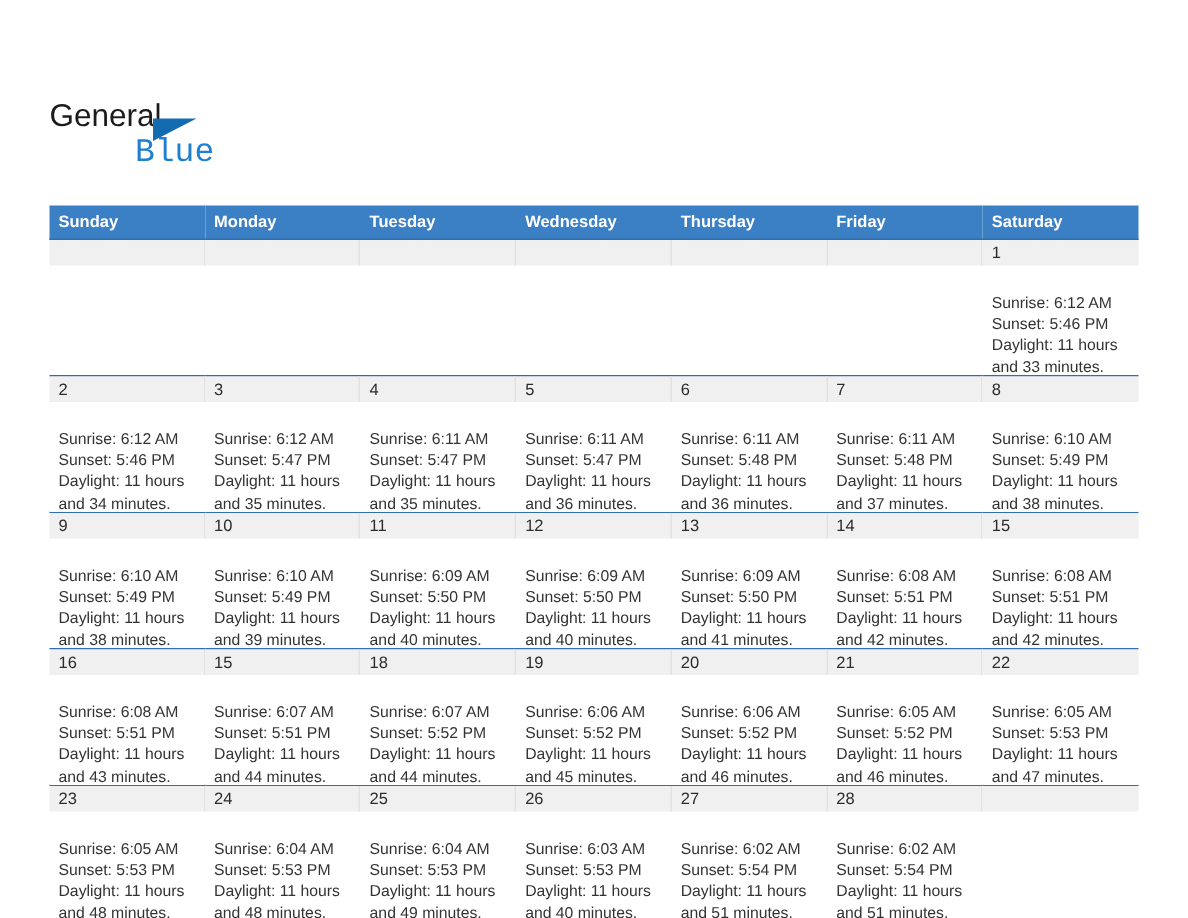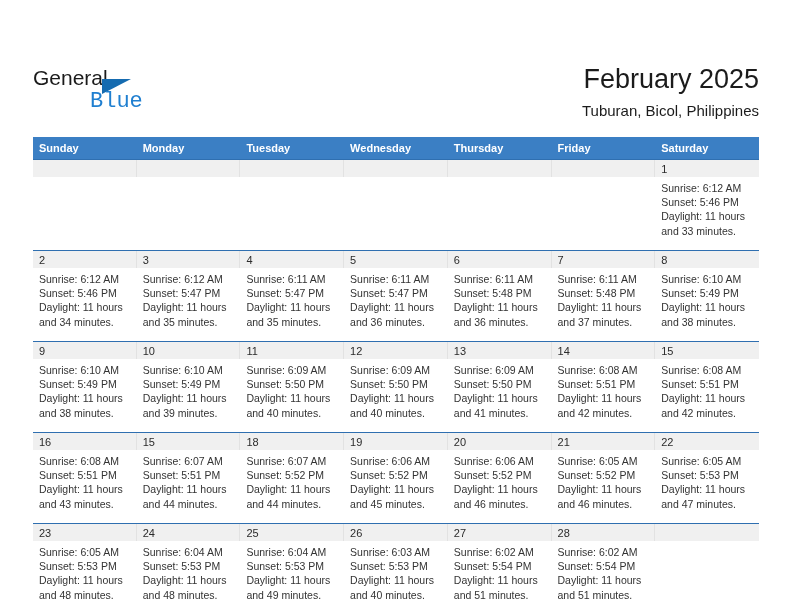--- a/index.html
+++ b/index.html
@@ -132,21 +132,21 @@
   .daynum {
     font-size: 11px;
     color: #2b2b2b;
     padding: 2px 0 0 6px;
     line-height: 14px;
   }
   .cell.empty .daynum-band {
     background: #f0f0f0;
   }
   .lines {
-    padding: 4px 7px 0 6px;
+    padding: 18px 7px 0 6px;
   }
   .lines div {
     font-size: 10.5px;
     line-height: 14.2px;
     color: #333333;
     white-space: nowrap;
   }
 </style>
 </head>
 <body>
@@ -154,24 +154,20 @@
 <div class="page">
 
   <div class="header">
 
     <div class="logo">
       <span class="logo-general">General</span>
       <span class="logo-tri"></span>
       <span class="logo-blue">Blue</span>
     </div>
 
-    <div class="title-block">
-      <div class="cal-title">February 2025</div>
-      <div class="cal-subtitle">Tuburan, Bicol, Philippines</div>
-    </div>
 
   </div>
 
   <table class="calendar">
     <thead>
       <tr class="dow-row">
         <th>Sunday</th>
         <th>Monday</th>
         <th>Tuesday</th>
         <th>Wednesday</th>

